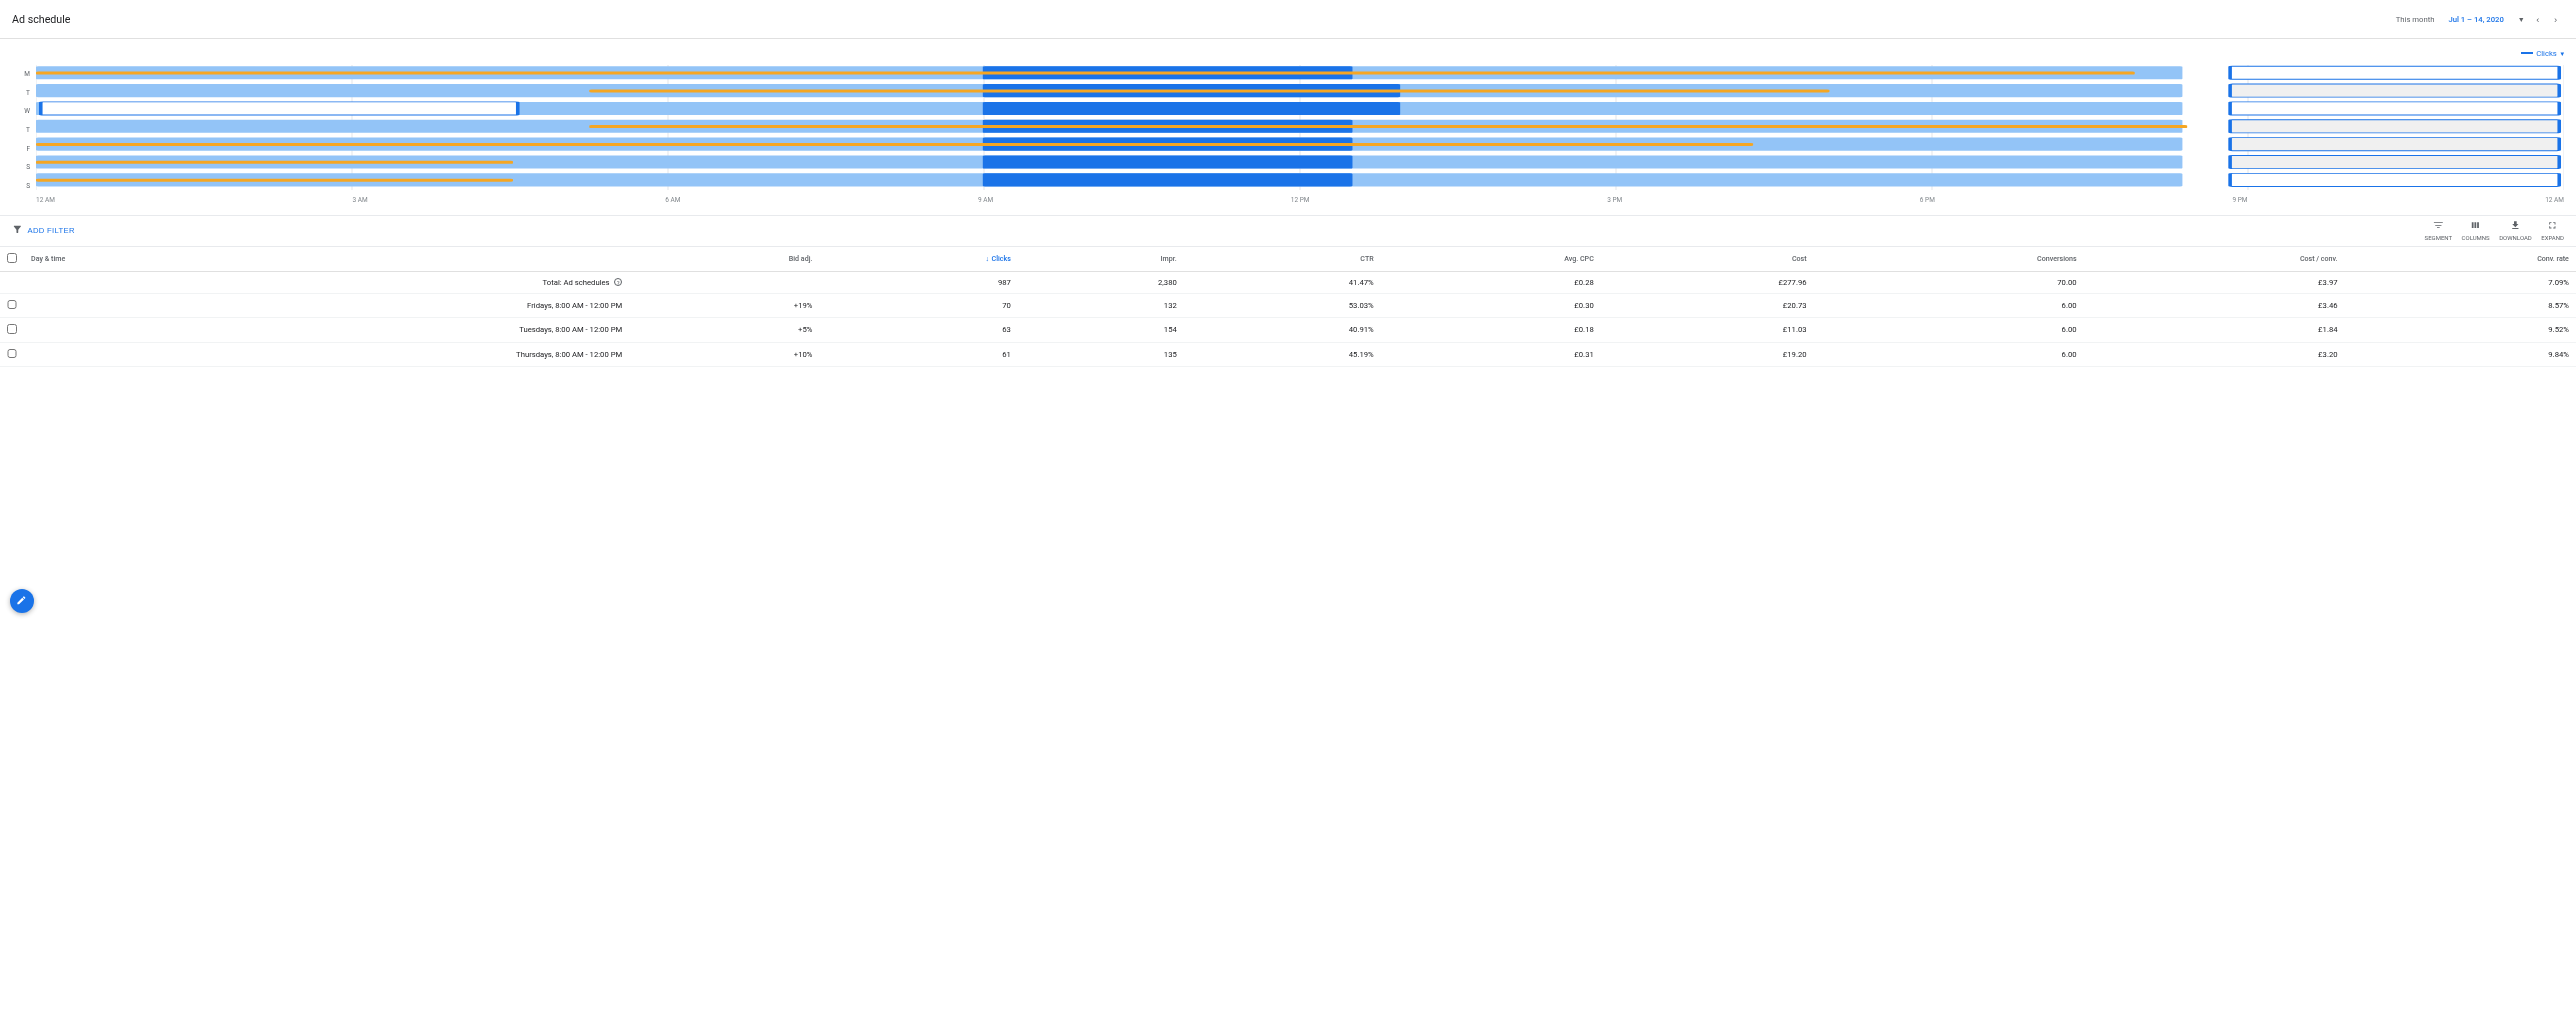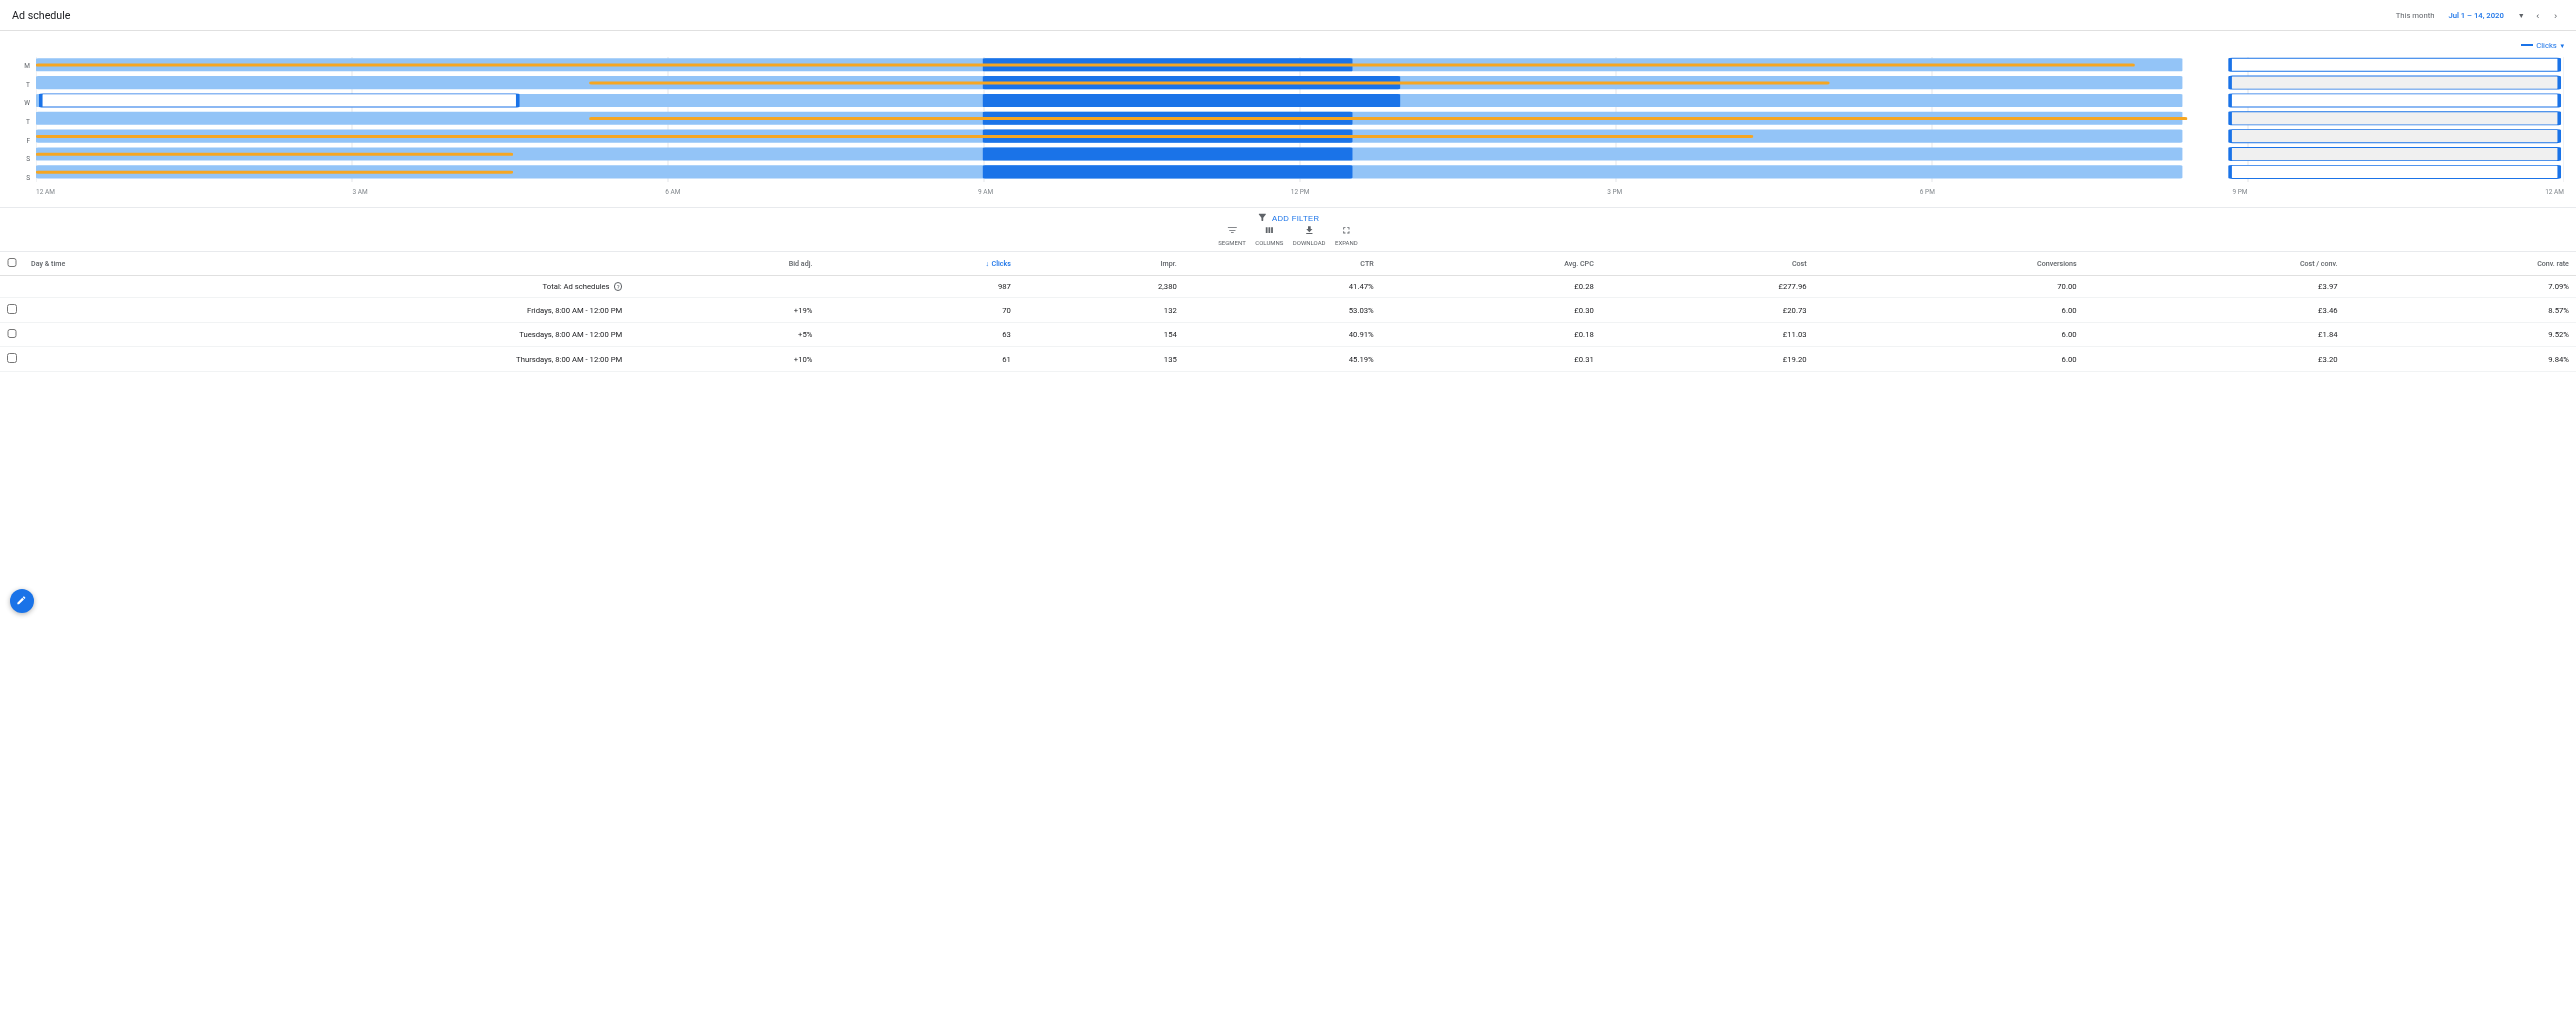--- a/index.html
+++ b/index.html
@@ -1,19 +1,19 @@
 <!DOCTYPE html>
 <html style="font-size:9.5px"><head>
   <meta charset="utf-8">
   <style>
     * { box-sizing: border-box; margin: 0; padding: 0; }
     body { font-family: 'Google Sans', Roboto, Arial, sans-serif; background: #fff; color: #202124; font-size: 7.7px; overflow-x: hidden; }
     
     
-    .header { display: flex; align-items: center; justify-content: space-between; padding: 7.1px 12px; border-bottom: 0.6px solid #e0e0e0; height: 31px; }
+    .header { display: flex; align-items: center; justify-content: space-between; padding: 7.1px 12px; border-bottom: 0.6px solid #e0e0e0; height: 39px; }
     .header-title { font-size: 10.7px; font-weight: 400; color: #202124; }
     .header-right { display: flex; align-items: center; gap: 4.8px; font-size: 7.7px; color: #5f6368; }
     .date-range { display: flex; align-items: flex-start; gap: 14px; }
     .date-label { color: #5f6368; }
     .date-value { color: #1a73e8; font-weight: 500; }
     .nav-arrows { display: flex; gap: 1.2px; }
     .nav-arrow { width: 16.6px; height: 16.6px; display: flex; align-items: center; justify-content: center; cursor: pointer; border-radius: 50%; color: #5f6368; border: none; background: none; font-size: 9.5px; }
 
     
     .chart-container { padding: 9.5px 12px 0 12px; position: relative; }
@@ -166,21 +166,21 @@
     </div>
   </div>
 </div>
 
 <div class="edit-fab">
   <svg width="10.7" height="10.7" viewBox="0 0 24 24" fill="white">
     <path d="M3 17.25V21h3.75L17.81 9.94l-3.75-3.75L3 17.25zM20.71 7.04c.39-.39.39-1.02 0-1.41l-2.34-2.34c-.39-.39-1.02-.39-1.41 0l-1.83 1.83 3.75 3.75 1.83-1.83z"></path>
   </svg>
 </div>
 
-<div class="filter-bar" style="margin-top:19px;flex-direction:column;">
+<div class="filter-bar" style="margin-top:19px;">
   <div class="filter-left">
     <span class="filter-icon">
       <svg width="10.7" height="10.7" viewBox="0 0 24 24" fill="#5f6368">
           <path d="M4.25 5.61C6.27 8.2 10 13 10 13v6c0 .55.45 1 1 1h2c.55 0 1-.45 1-1v-6s3.72-4.8 5.74-7.39C20.25 4.95 19.78 4 18.95 4H5.04c-.83 0-1.3.95-.79 1.61z"></path>
         </svg>
     </span>
     <button class="add-filter-btn">ADD FILTER</button>
   </div>
   <div class="toolbar-right">
     <div class="toolbar-btn">

